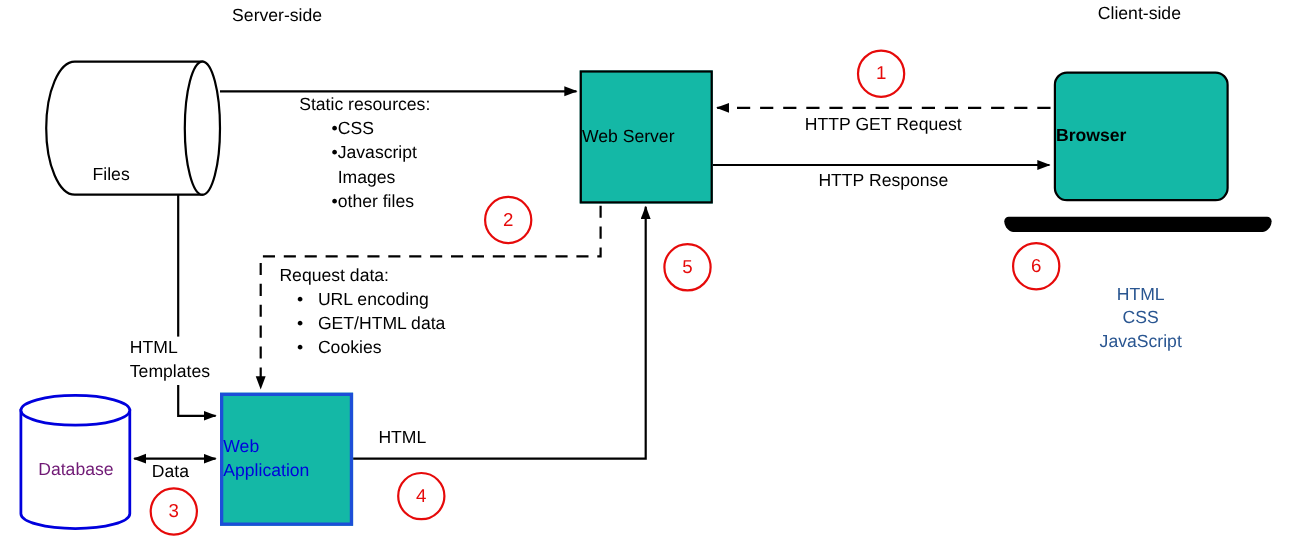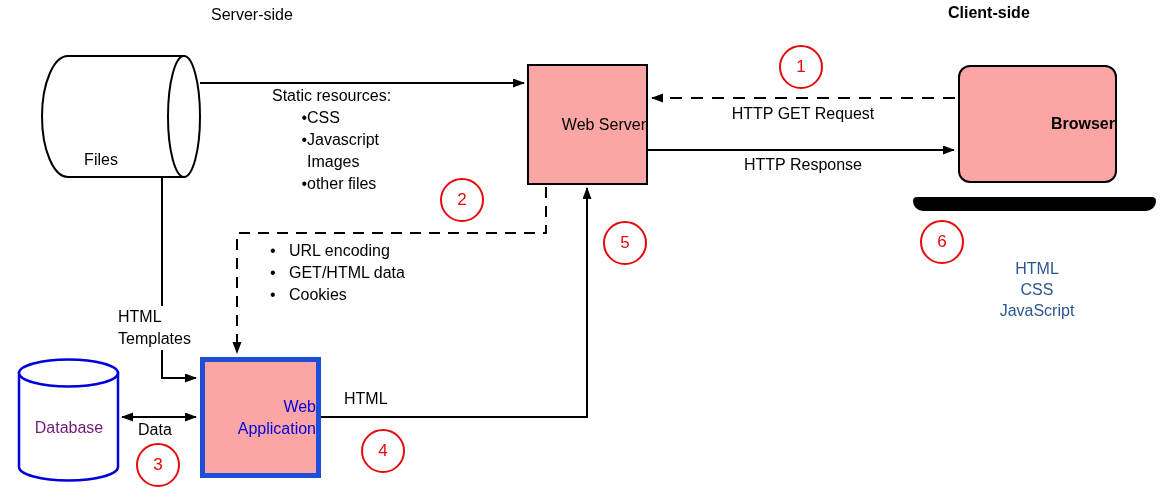--- a/index.html
+++ b/index.html
@@ -10,30 +10,30 @@
     height: 501px;
     background: #ffffff;
     overflow: hidden;
     font-size: 16px;
     color: #000000;
   }
   #diagram-svg { position: absolute; left: 0; top: 0; }
   .node-box {
     position: absolute;
     box-sizing: border-box;
-    background: #fca5a5;
+    background: #14b8a6;
     border: 2px solid #000000;
     display: flex;
     flex-direction: column;
-    align-items: flex-end;
+    align-items: flex-start;
     justify-content: center;
     text-align: center;
   }
   .node-label { line-height: 22px; }
-  .blue-box { border: 5px solid #1d4ed8; color: #0000dd; }
+  .blue-box { border: 3px solid #1d4ed8; color: #0000dd; }
   .rounded { border-radius: 12px; }
   .cyl-label {
     position: absolute;
     display: flex;
     align-items: center;
     justify-content: center;
     text-align: center;
   }
   .side-label { position: absolute; line-height: 19px; }
   .edge-label { position: absolute; line-height: 19px; background: #ffffff; padding: 0 3px; }
@@ -100,21 +100,21 @@
     <path d="M 546 187 L 546 233 L 237 233 L 237 353" fill="none" stroke="#000000" stroke-width="2" stroke-dasharray="11 8" marker-end="url(#arrow)"></path>
 
     <path d="M 321 417 L 587 417 L 587 188" fill="none" stroke="#000000" stroke-width="2" marker-end="url(#arrow)"></path>
 
     <path d="M 162 177 L 162 378 L 196 378" fill="none" stroke="#000000" stroke-width="2" marker-end="url(#arrow)"></path>
 
     <line x1="122" y1="417" x2="196" y2="417" stroke="#000000" stroke-width="2" marker-start="url(#arrow)" marker-end="url(#arrow)"></line>
   </svg>
 
   <div class="side-label" style="left:211px; top:5px;">Server-side</div>
-  <div class="side-label" style="left:948px; top:3px;font-weight:bold;">Client-side</div>
+  <div class="side-label" style="left:998px; top:3px;">Client-side</div>
 
   <div class="cyl-label" style="left:42px; top:56px; width:118px; height:121px;margin-top:43px;">Files</div>
 
   <div class="node-box" style="left:527px; top:64px; width:121px; height:121px;">
     <span class="node-label">Web Server</span>
   </div>
 
   <div class="node-box rounded" style="left:958px; top:65px; width:159px; height:118px;font-weight:bold;">
     <span class="node-label">Browser</span>
   </div>
@@ -140,20 +140,21 @@
       <span class="bullet hidden-bullet"></span>
       <span>Images</span>
     </div>
     <div class="list-row">
       <span class="bullet">•</span>
       <span>other files</span>
     </div>
   </div>
 
   <div class="list-block" style="left:254px; top:240px;">
+    <div class="list-title">Request data:</div>
     <div class="list-row">
       <span class="bullet">•</span>
       <span>URL encoding</span>
     </div>
     <div class="list-row">
       <span class="bullet">•</span>
       <span>GET/HTML data</span>
     </div>
     <div class="list-row">
       <span class="bullet">•</span>

